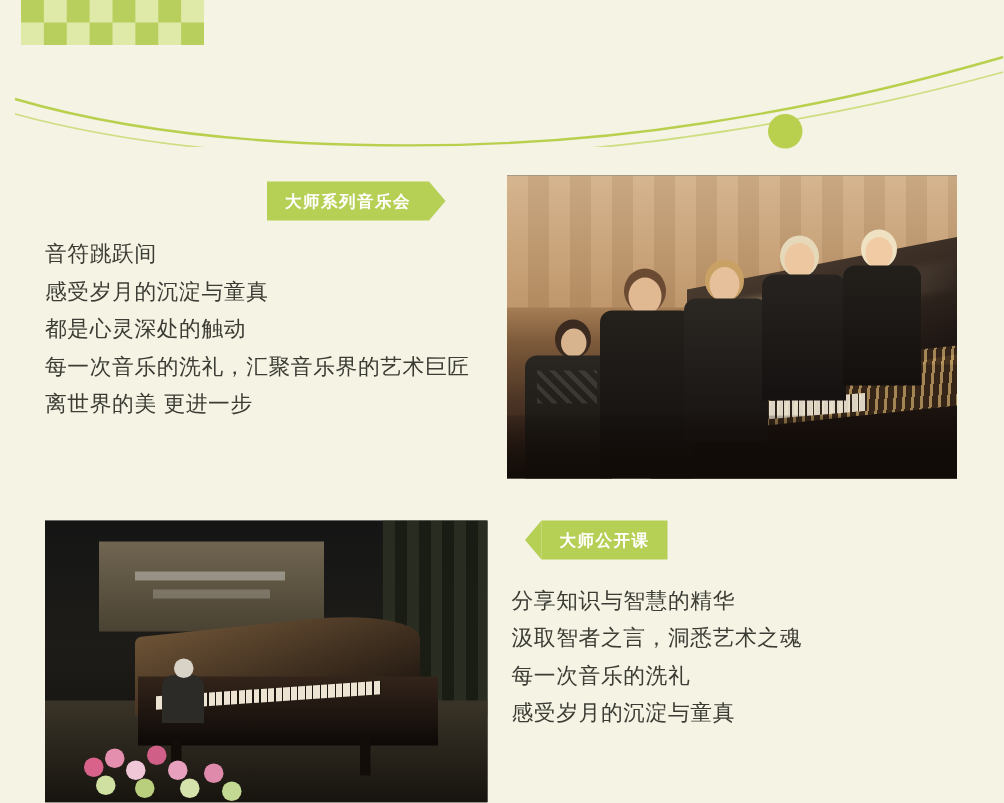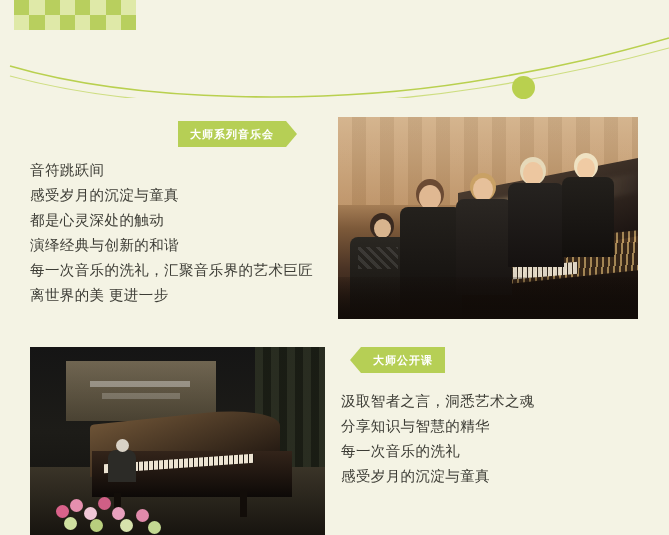--- a/index.html
+++ b/index.html
@@ -156,21 +156,20 @@
       <div class="p-head" style="left:15px;top:5px;width:18px;height:21px;background:#f0cba4;"></div>
       <div class="p-body" style="left:0;top:24px;width:52px;height:80px;background:linear-gradient(180deg,#23201c,#120f0d);"></div>
     </div>
     <div class="p1-darkbase"></div>
   </div>
 
   <div class="sec1-text">
     <p>音符跳跃间</p>
     <p>感受岁月的沉淀与童真</p>
     <p>都是心灵深处的触动</p>
-    <p>演绎经典与创新的和谐</p>
     <p>每一次音乐的洗礼，汇聚音乐界的艺术巨匠</p>
     <p>离世界的美 更进一步</p>
   </div>
 
   <div class="label left-arrow">
     <span>大师公开课</span>
   </div>
 
   <div class="photo photo2">
     <div class="p2-bg"></div>
@@ -194,19 +193,19 @@
       <div class="fl" style="left:62px;top:12px;background:#e7a0bd;"></div>
       <div class="fl" style="left:14px;top:22px;background:#cfe0a0;"></div>
       <div class="fl" style="left:40px;top:24px;background:#b9cf7e;"></div>
       <div class="fl" style="left:70px;top:24px;background:#d6e2ac;"></div>
       <div class="fl" style="left:86px;top:14px;background:#e08aab;"></div>
       <div class="fl" style="left:98px;top:26px;background:#c3d892;"></div>
     </div>
   </div>
 
   <div class="sec2-text">
+    <p>分享知识与智慧的精华</p>
     <p>汲取智者之言，洞悉艺术之魂</p>
-    <p>分享知识与智慧的精华</p>
     <p>每一次音乐的洗礼</p>
     <p>感受岁月的沉淀与童真</p>
   </div>
 
 </div>
 
 </body></html>

